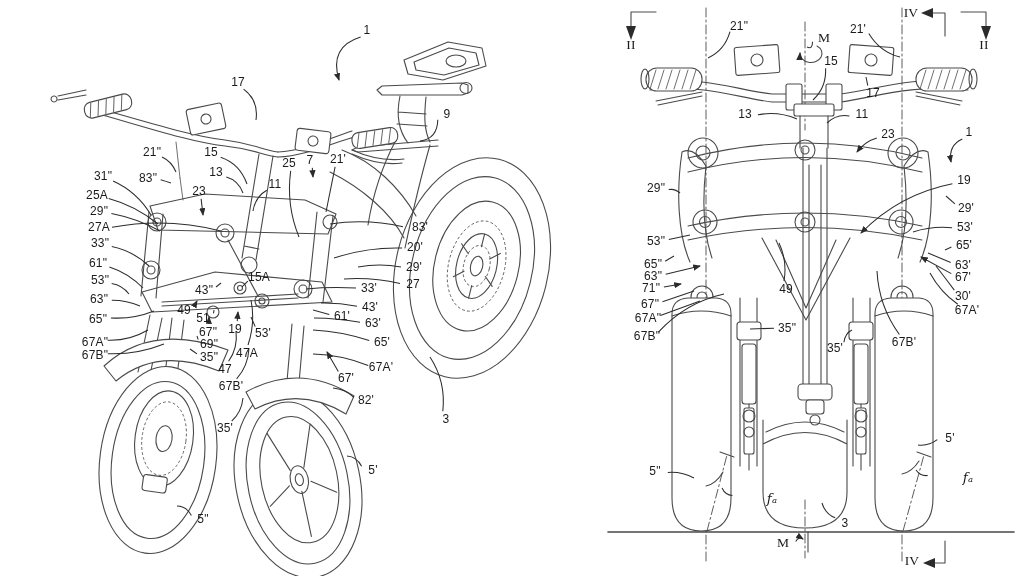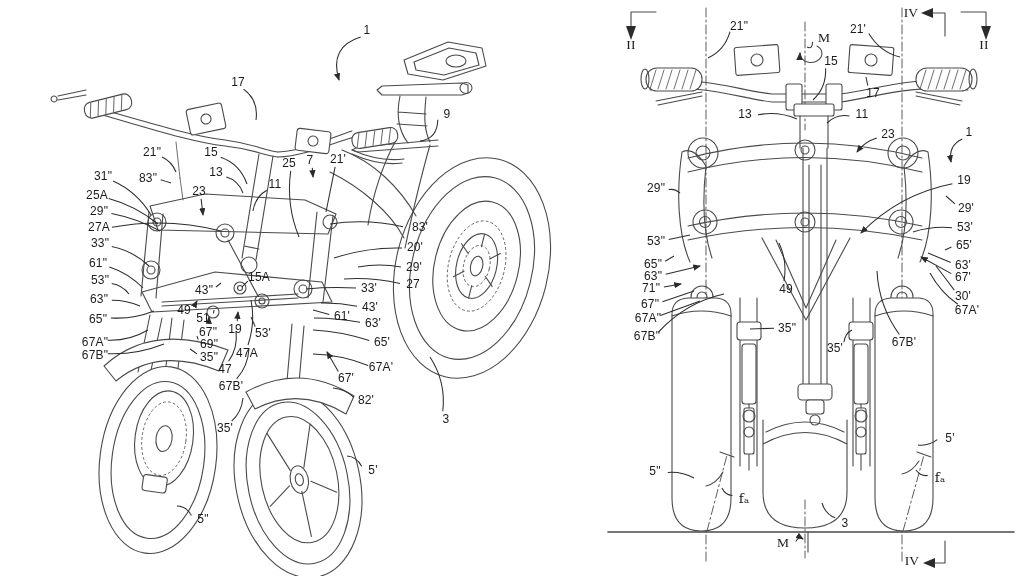--- a/index.html
+++ b/index.html
@@ -17,21 +17,21 @@
   .art .dot{stroke-dasharray:2 3;stroke-width:0.8;}
   .art .solid{fill:#2b2b2b;stroke:none;}
   #leaders path{fill:none;stroke:#2d2d2d;stroke-width:1.05;}
   #labels{position:absolute;left:0;top:0;width:1024px;height:576px;pointer-events:none;}
   .ref{
     position:absolute;transform:translate(-50%,-50%);
     font-size:12px;color:#1b1b1b;white-space:nowrap;letter-spacing:.2px;
     background:rgba(255,255,255,.0);line-height:1;
   }
   .ref.serif{font-family:"Liberation Serif","DejaVu Serif",serif;font-size:13.5px;}
-  .ref.ital{font-family:"DejaVu Serif","Liberation Serif",serif;}
+  .ref.ital{font-style:italic;font-family:"DejaVu Serif","Liberation Serif",serif;margin-left:28px;}
   .caption{
     position:absolute;transform:translate(-50%,-50%);
     color:#161616;letter-spacing:1px;font-family:"Liberation Sans",sans-serif;
   }
   #cap-fig1{left:395px;top:527px;font-size:30px;}
   #cap-fig3{left:957px;top:508px;font-size:27px;}
 </style>
 </head>
 <body>
 

